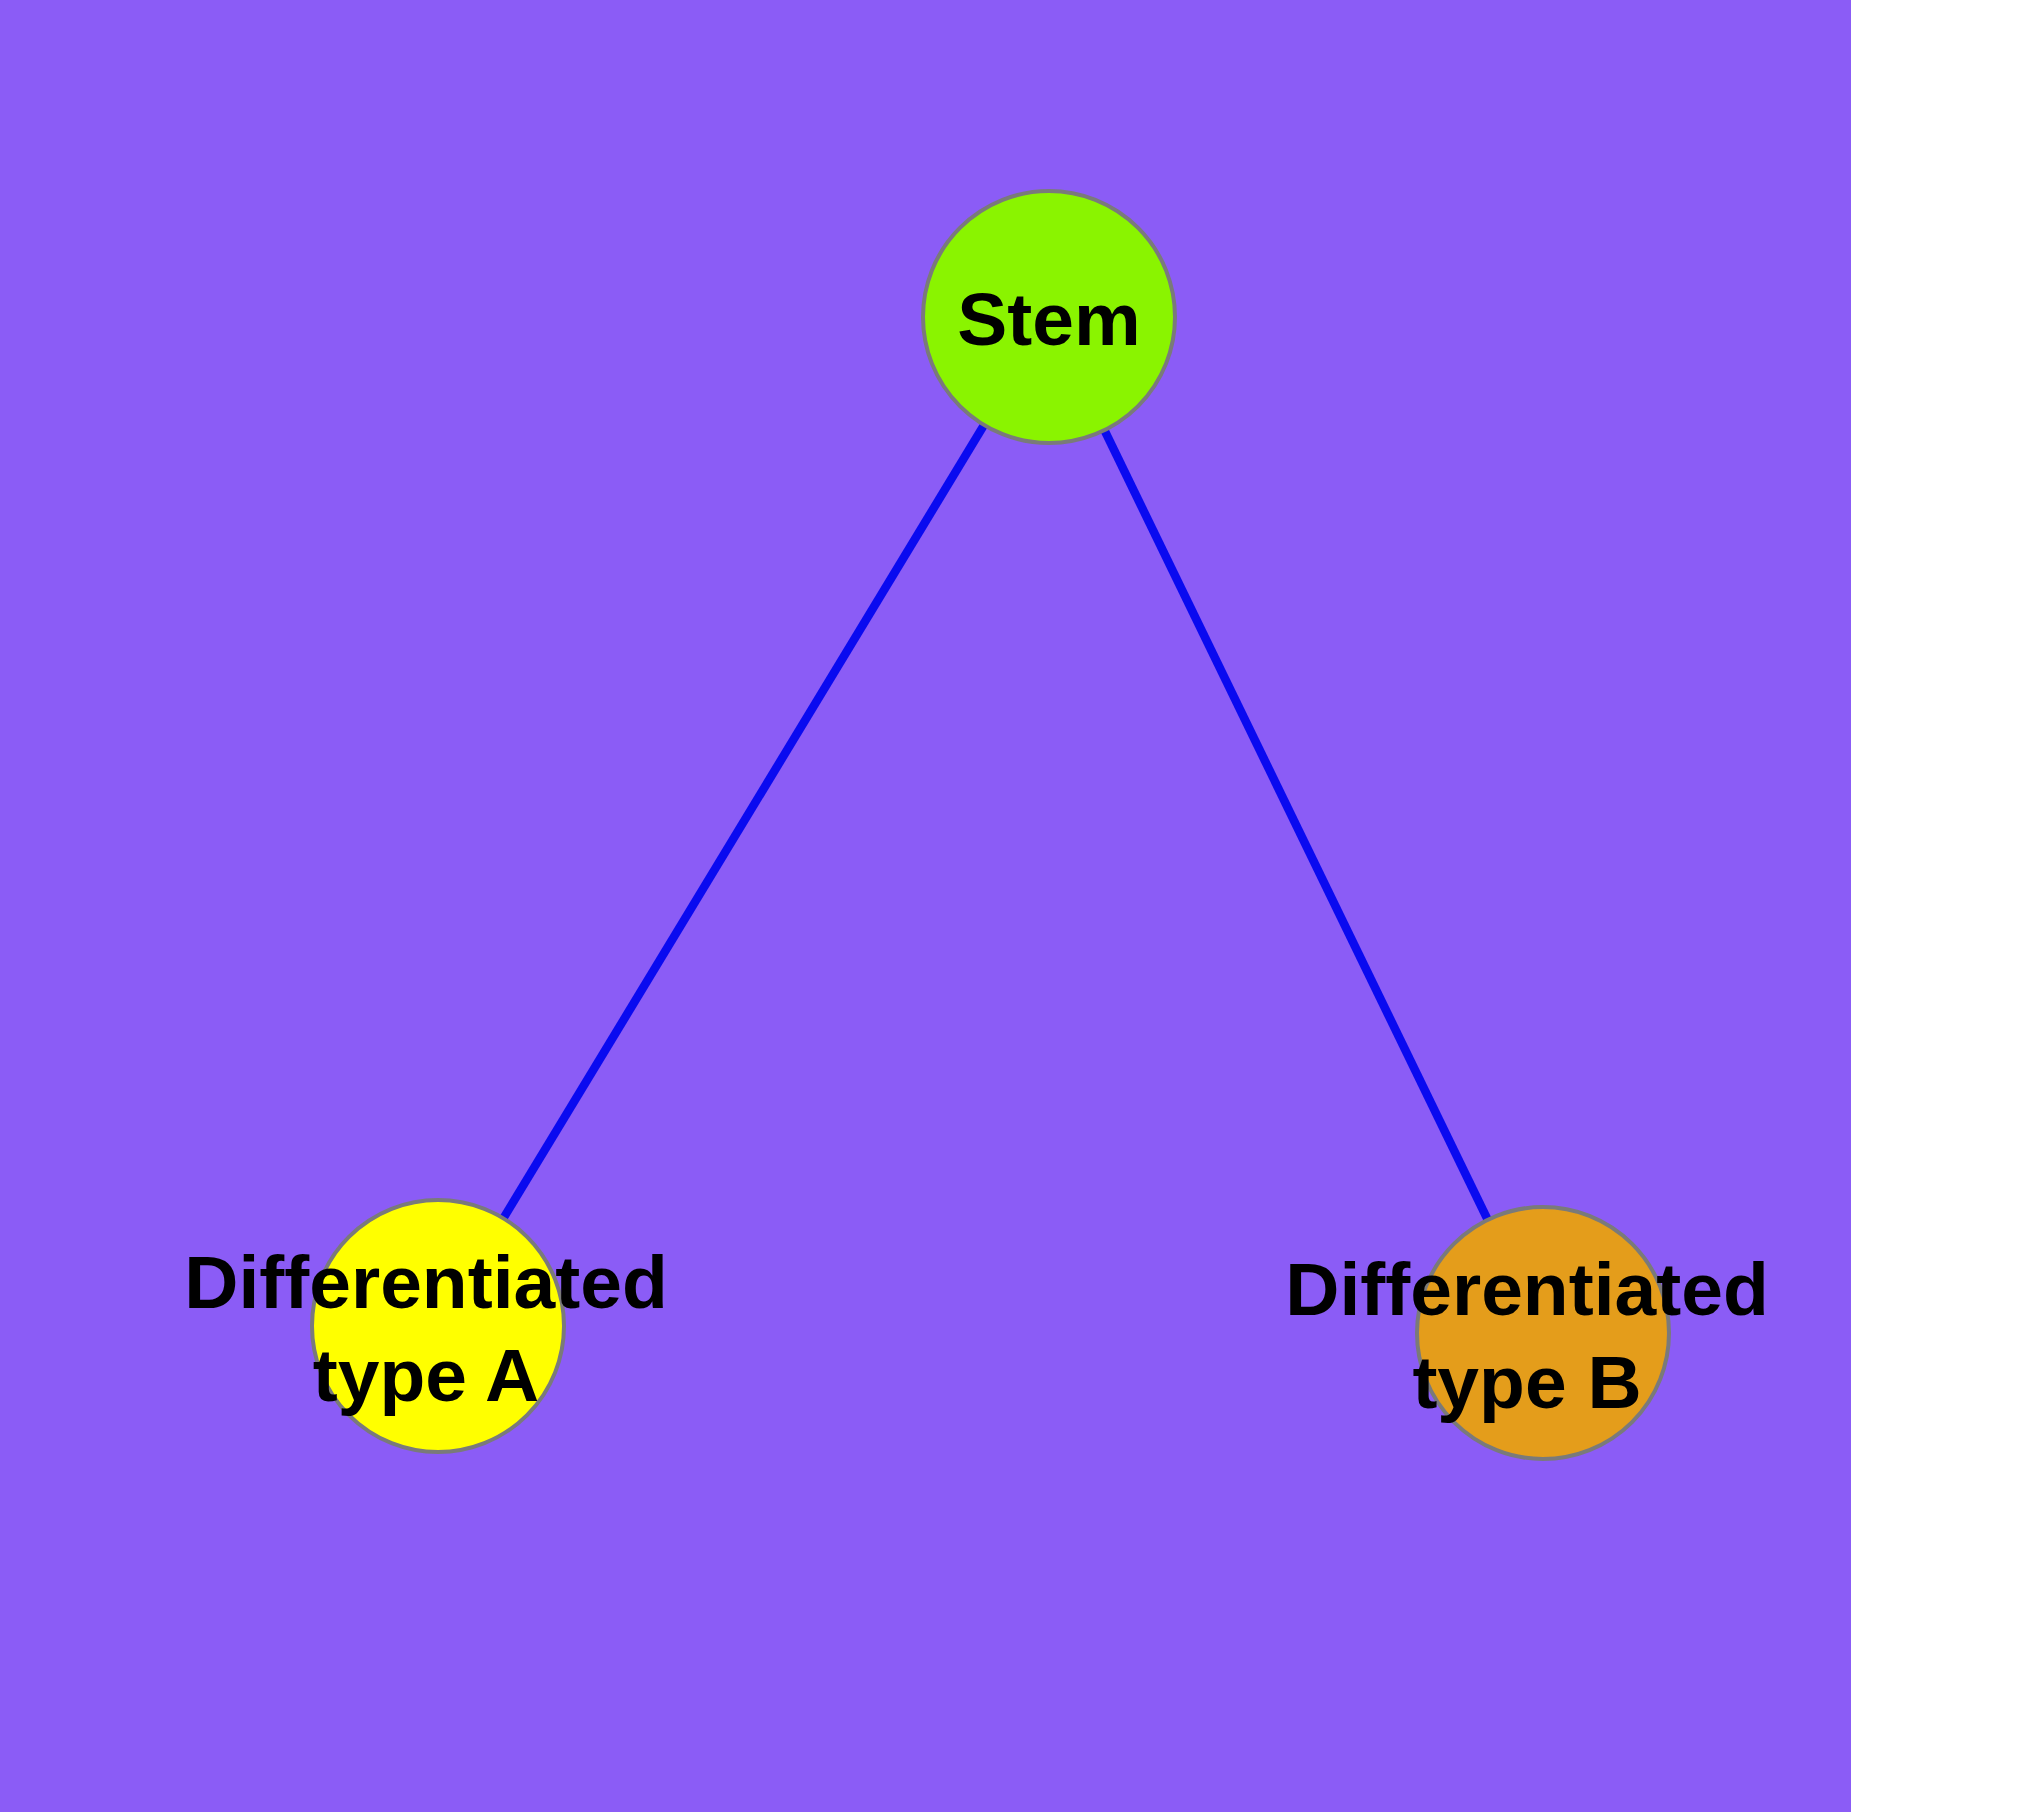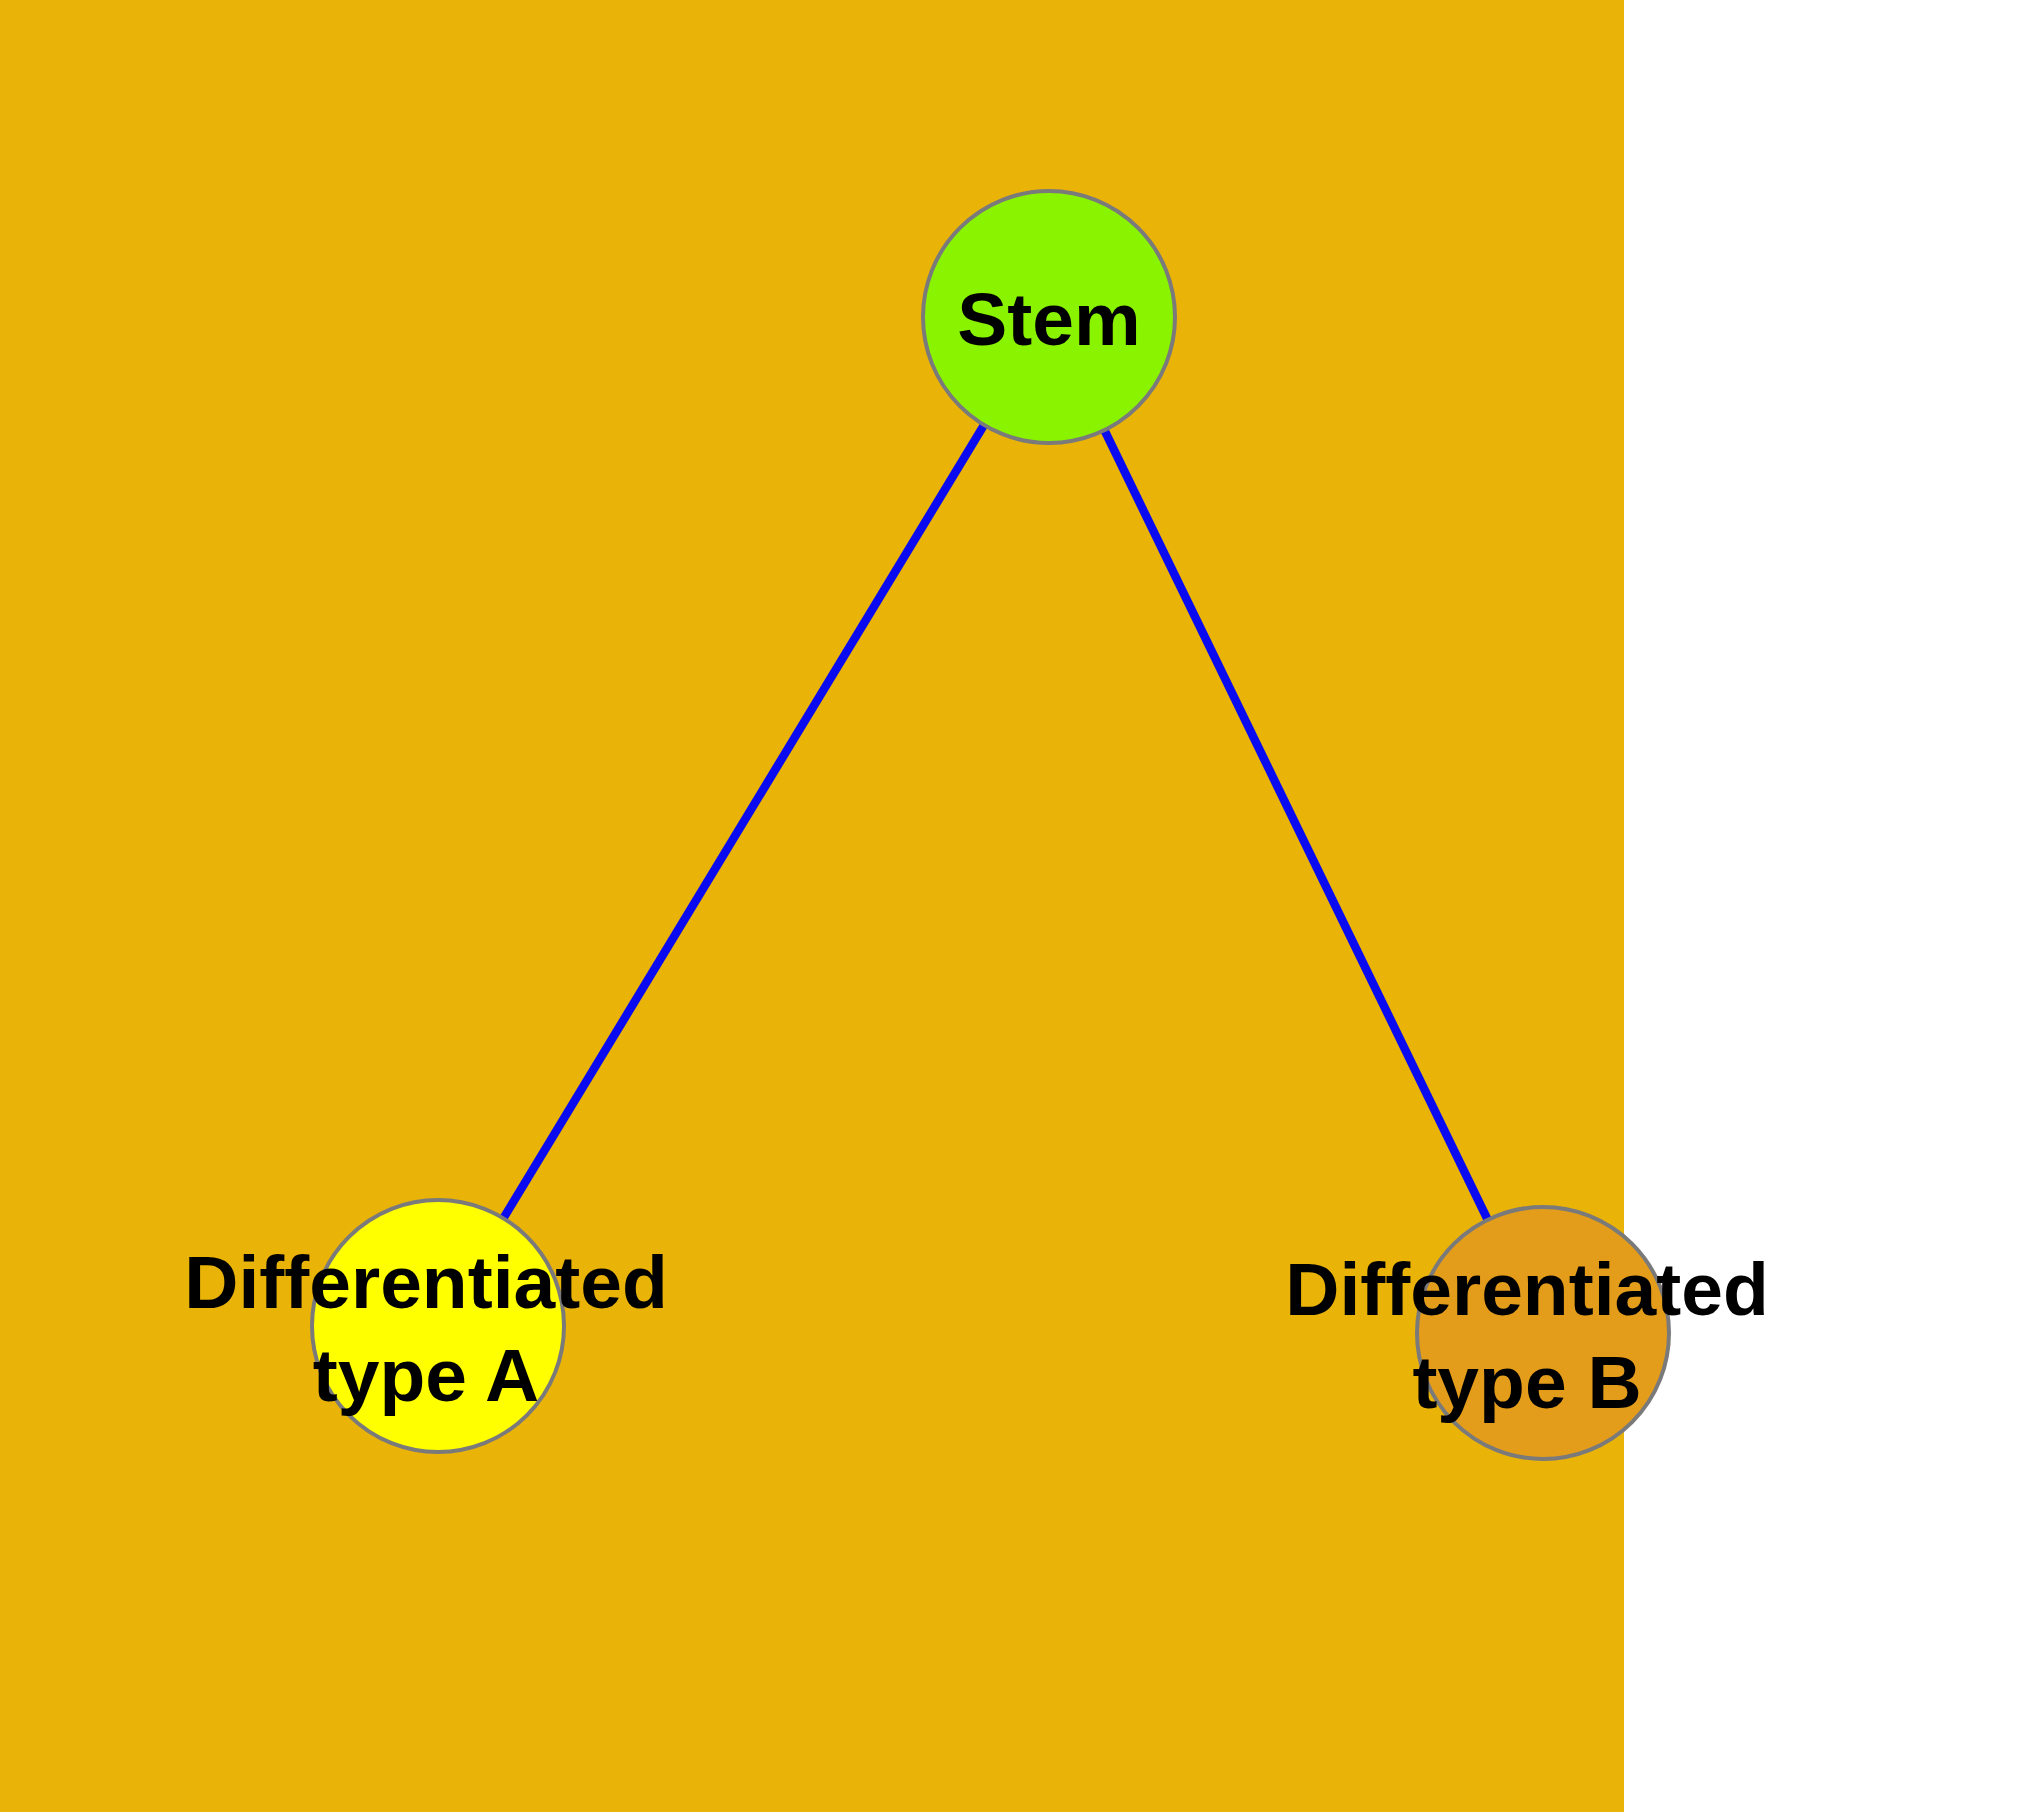--- a/index.html
+++ b/index.html
@@ -7,23 +7,23 @@
     padding: 0;
   }
   body {
     width: 2021px;
     height: 1812px;
     overflow: hidden;
     font-family: "Liberation Sans", sans-serif;
   }
   .stage {
     position: relative;
-    width: 1624px;
+    width: 1851px;
     height: 1812px;
-    background: #eab308;
+    background: #8b5cf6;
   }
   .edges-layer {
     position: absolute;
     left: 0;
     top: 0;
     width: 2021px;
     height: 1812px;
   }
   .edge {
     stroke: #0A0AF0;

